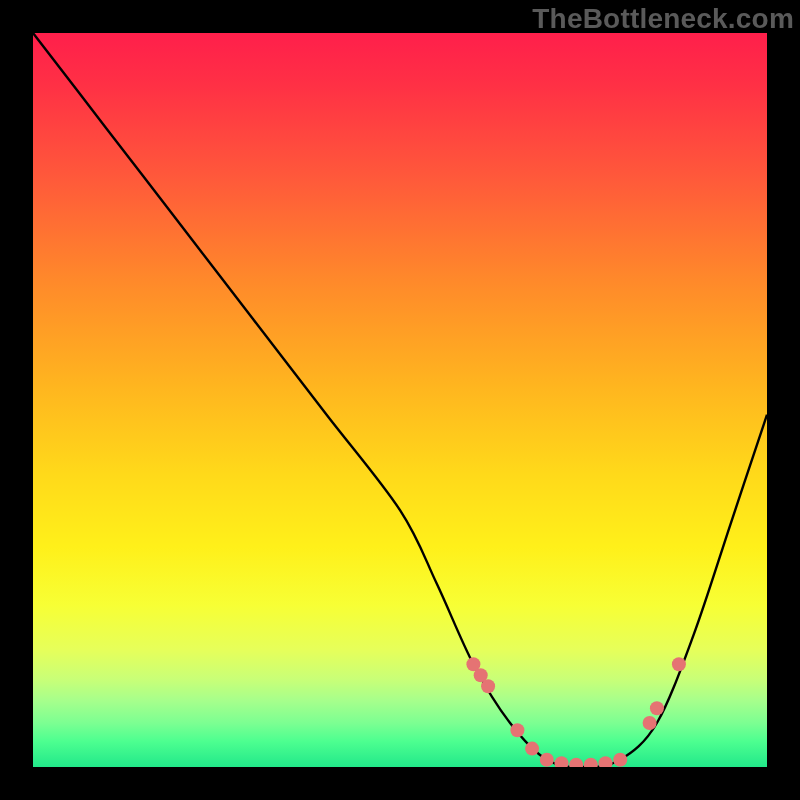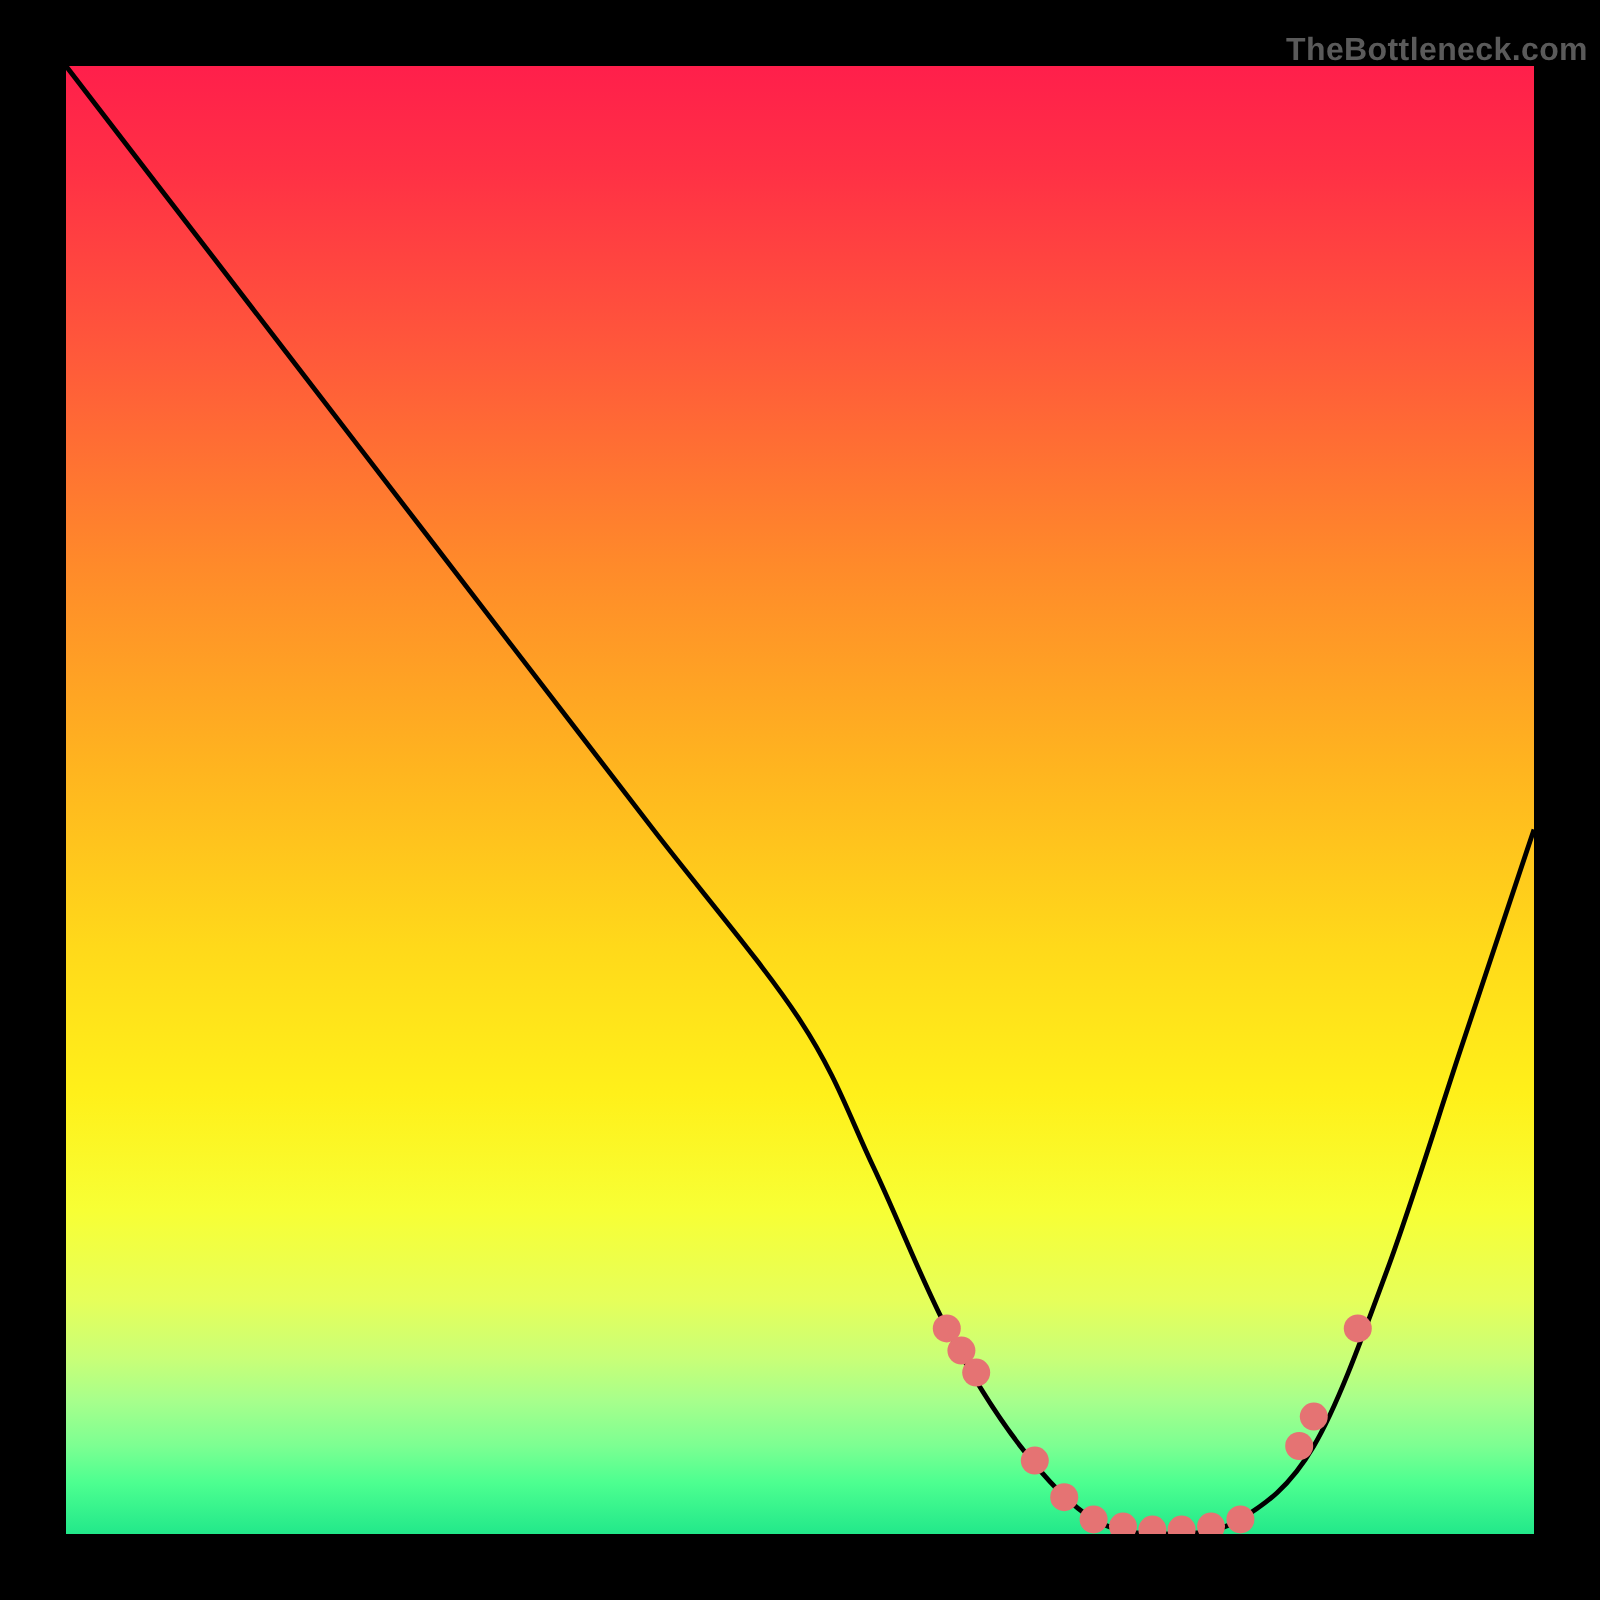--- a/index.html
+++ b/index.html
@@ -12,24 +12,24 @@
     font-family: Arial, Helvetica, sans-serif;
   }
   .frame {
     position: relative;
     width: 800px;
     height: 800px;
     background: #000;
   }
   .watermark {
     position: absolute;
-    top: 17px;
+    top: 3px;
     right: 6px;
     color: #5a5a5a;
-    font-size: 16px;
+    font-size: 28px;
     font-weight: 600;
     letter-spacing: 0.2px;
     z-index: 20;
     user-select: none;
   }
   .plot {
     position: absolute;
     left: 33px;
     top: 33px;
     width: 734px;

